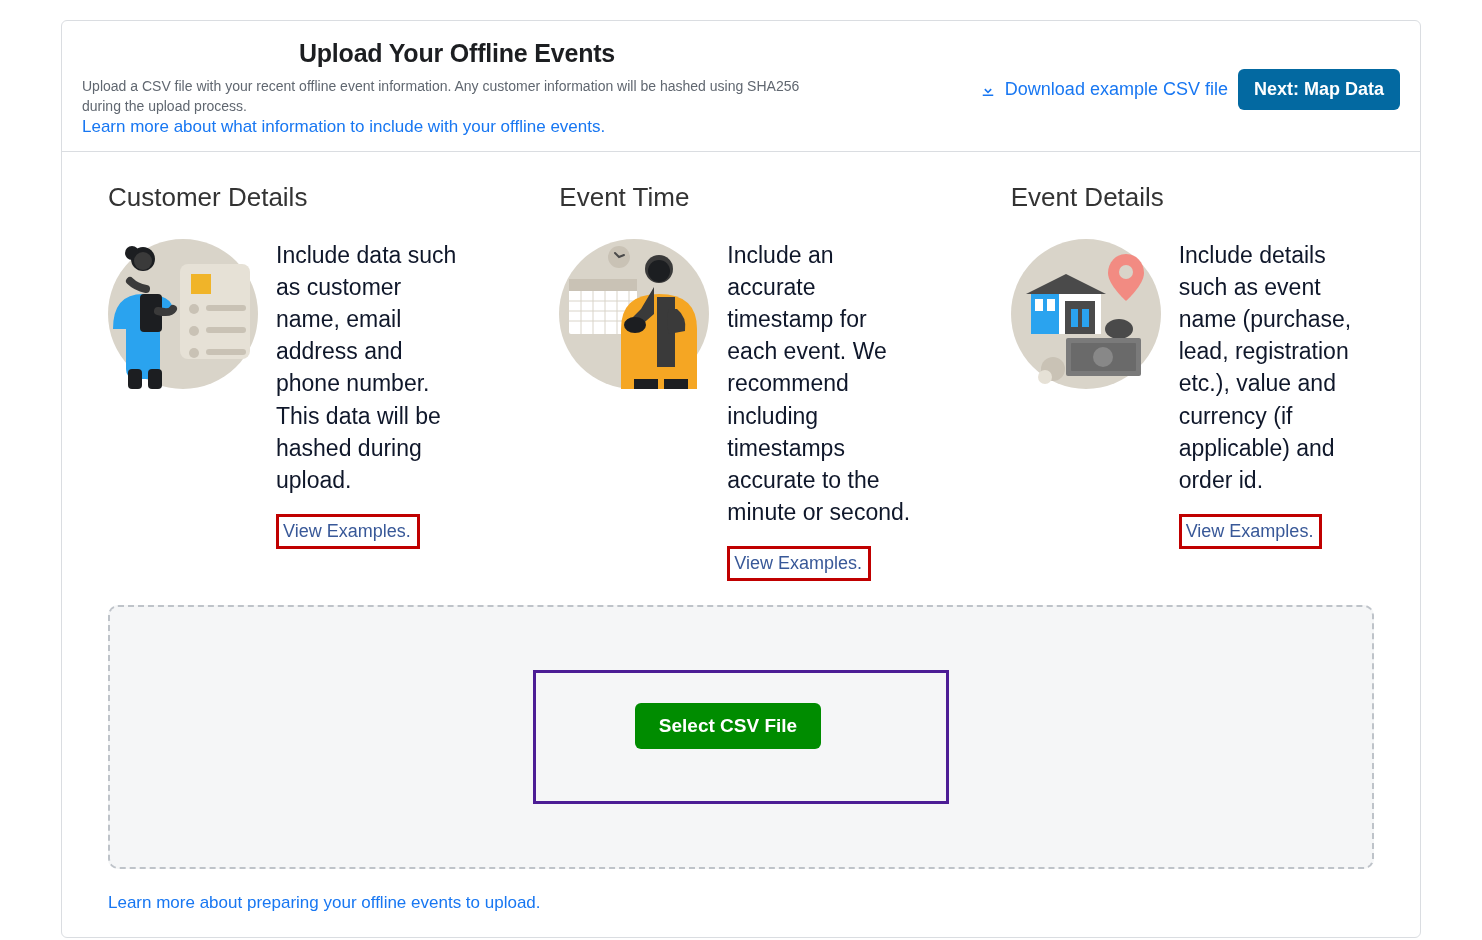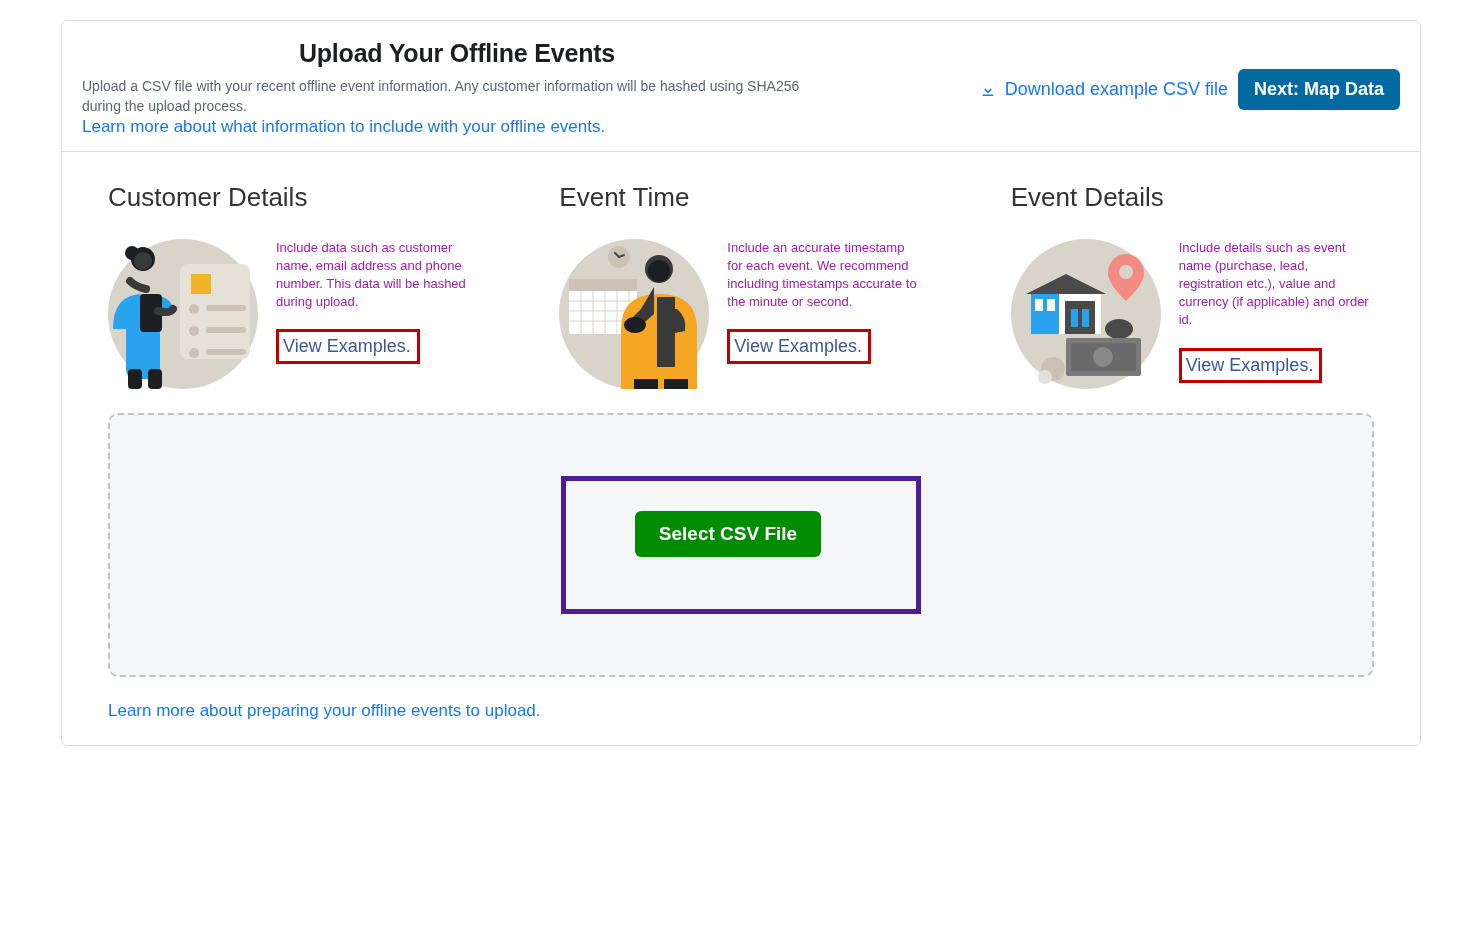--- a/index.html
+++ b/index.html
@@ -103,22 +103,22 @@
     }
     .illus {
       width: 150px;
       height: 150px;
       flex-shrink: 0;
     }
     .col-right {
       flex: 1;
     }
     .col-desc {
-      color: #a21caf;
-      font-size: 13px;
+      color: #0f172a;
+      font-size: 23px;
       line-height: 1.4;
       margin-bottom: 18px;
     }
     .view-examples-wrap {
       border: 3px solid #c00000;
       display: inline-block;
       padding: 4px 6px 4px 4px;
     }
     .view-examples {
       color: #385898;
@@ -129,23 +129,23 @@
       border: 2px dashed #bec3c9;
       border-radius: 10px;
       background: #f5f6f7;
       min-height: 264px;
       display: flex;
       align-items: center;
       justify-content: center;
       margin-bottom: 24px;
     }
     .dropzone-inner {
-      border: 5px solid #4c1d95;
+      border: 3px solid #4c1d95;
       padding: 30px 50px 30px 24px;
-      width: 360px;
+      width: 416px;
       text-align: center;
     }
     .select-csv-btn {
       background: #008c00;
       color: #fff;
       border: none;
       border-radius: 6px;
       padding: 12px 24px;
       font-size: 19px;
       font-weight: 600;

